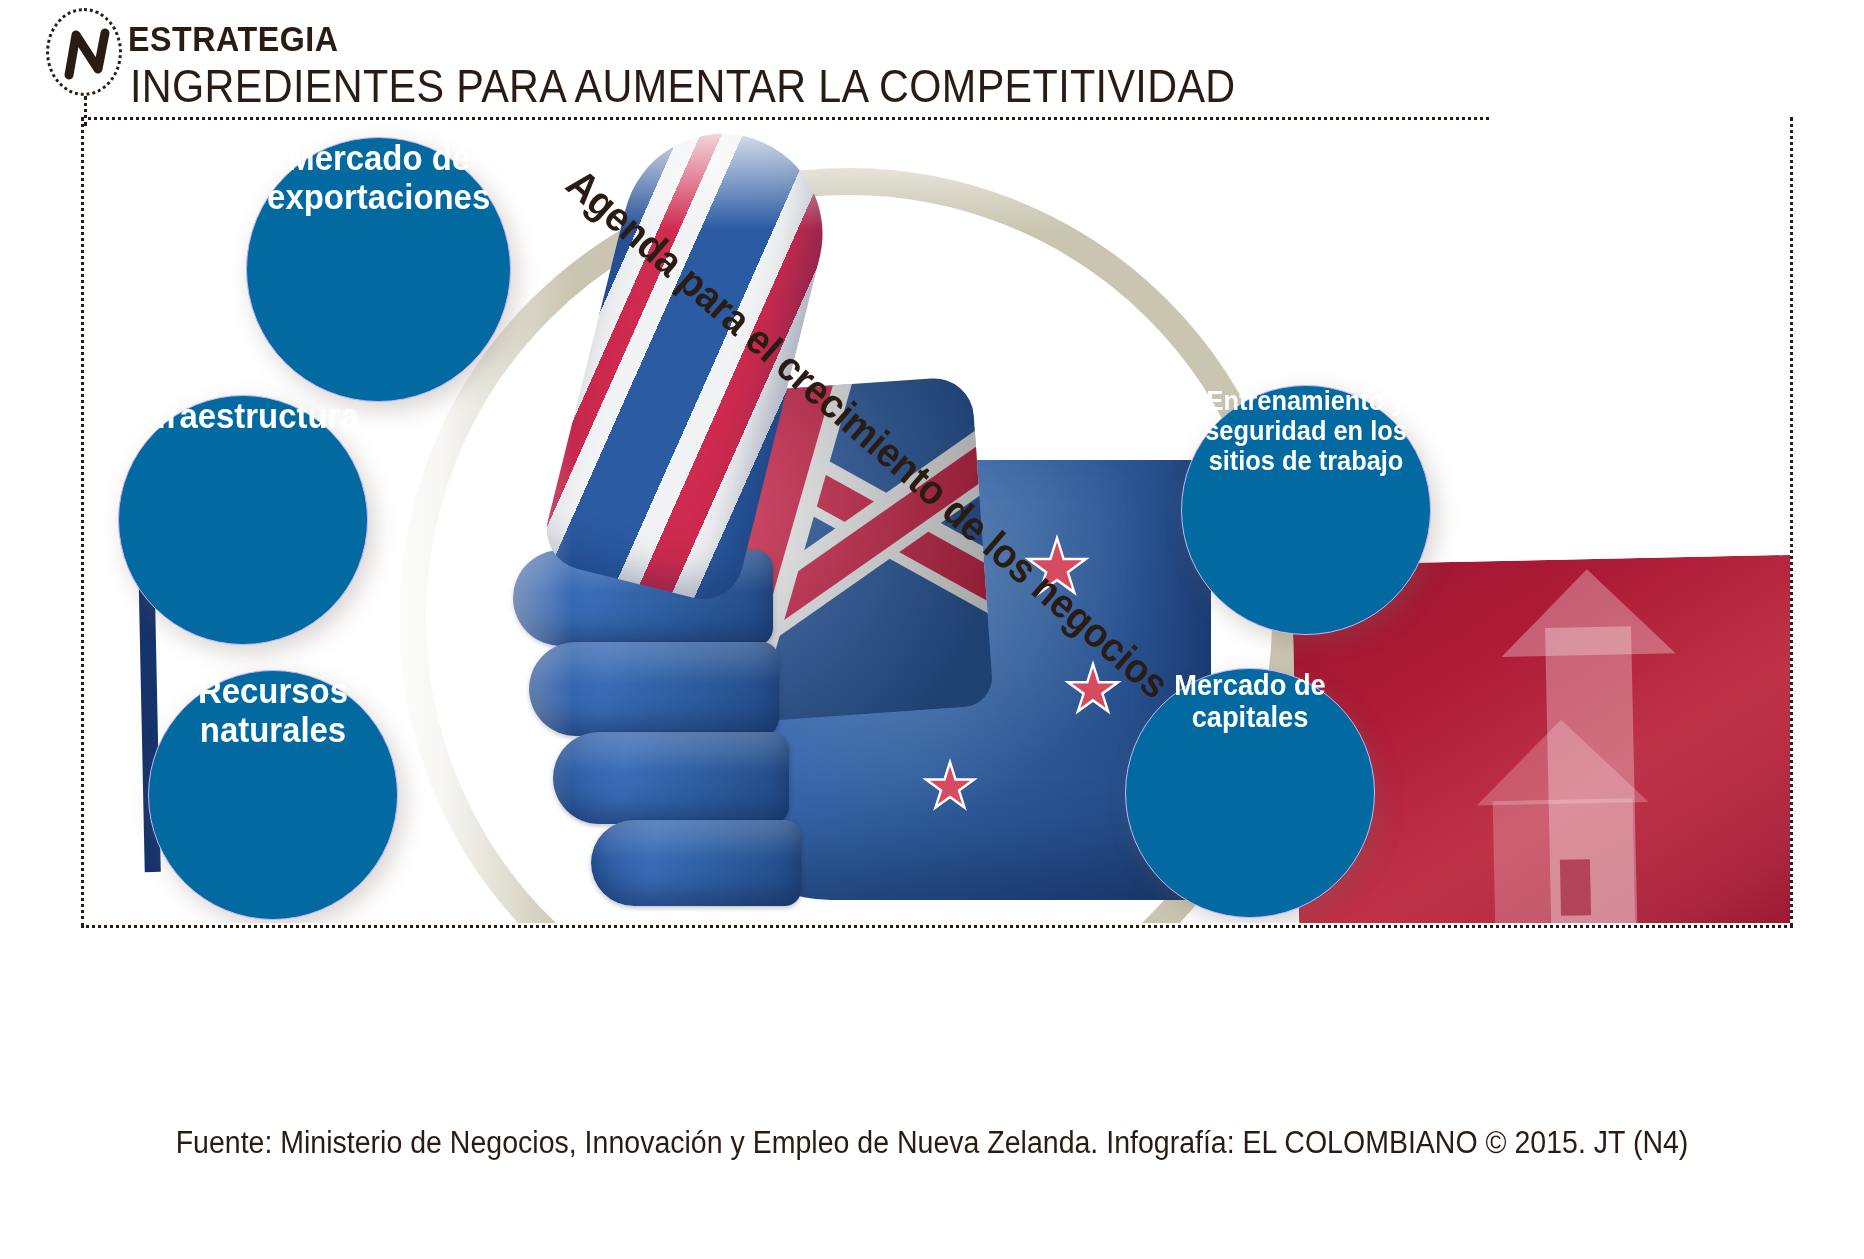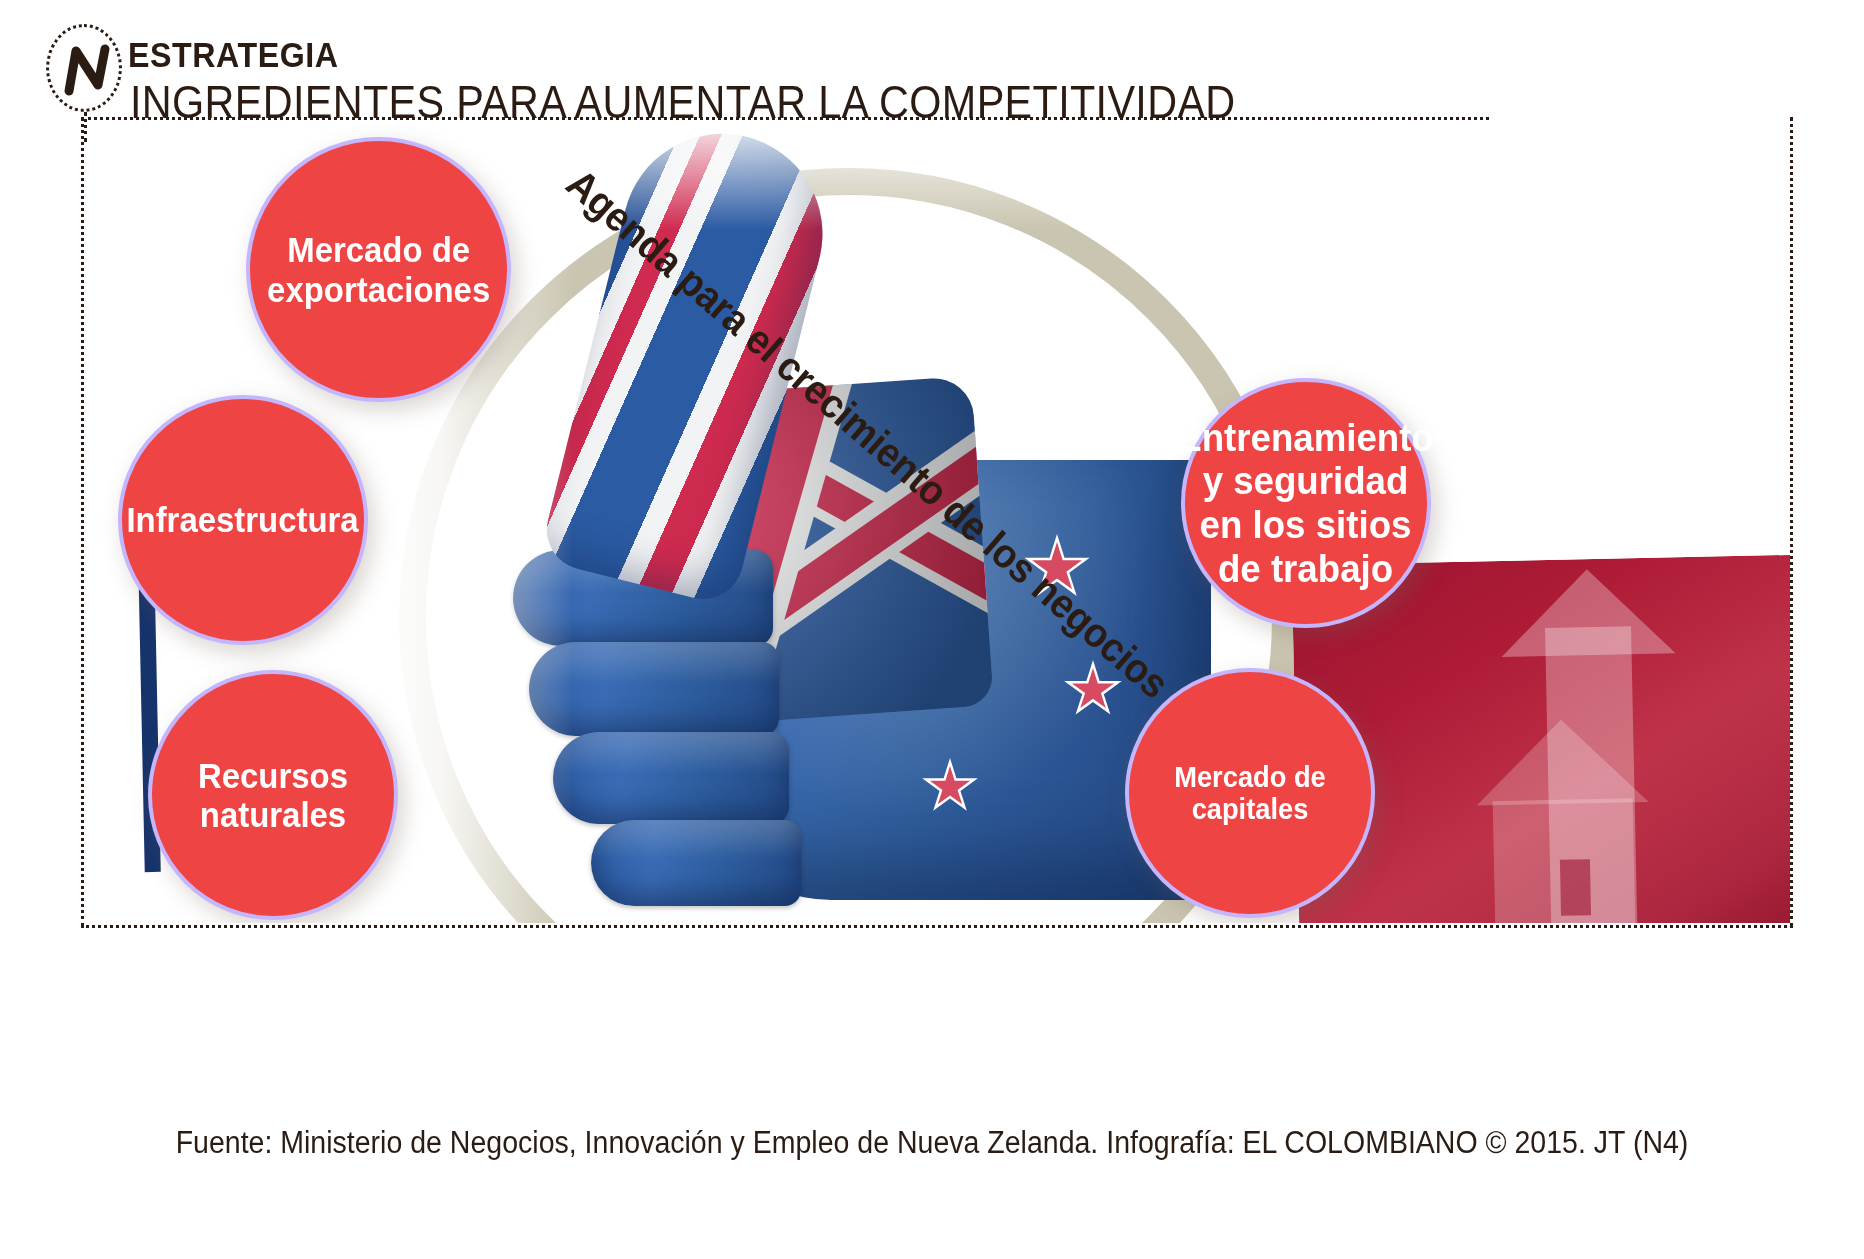--- a/index.html
+++ b/index.html
@@ -11,21 +11,21 @@
     width: 1864px;
     height: 1259px;
     font-family: "Liberation Sans", sans-serif;
     overflow: hidden;
     position: relative;
   }
 
   
   #header {
     position: absolute;
-    left: 0; top: 16px;
+    left: 0; top: 0;
     width: 1864px;
     height: 128px;
   }
   #logo-badge {
     position: absolute;
     left: 46px; top: 8px;
     width: 76px; height: 88px;
     border: 3px dotted #2b1c13;
     border-radius: 50%;
     box-sizing: border-box;
@@ -272,25 +272,24 @@
     color: #2b1c13;
     letter-spacing: -0.4px;
     white-space: nowrap;
     transform: rotate(41deg) scaleX(0.93);
   }
 
   
   .bubble {
     position: absolute;
     border-radius: 50%;
-    background: #ef4444;
-    border: 4px solid #c4b5fd;
+    background: #0369a1;
+    border: 1px solid #c4b5fd;
     box-sizing: border-box;
     display: flex;
-    align-items: center;
     justify-content: center;
     text-align: center;
     color: #ffffff;
     font-weight: bold;
     font-family: "Liberation Sans Narrow", "Liberation Sans", sans-serif;
     line-height: 1.12;
     box-shadow: 6px 8px 22px rgba(120,100,90,0.28);
     padding: 0 14px;
   }
   .bubble span {
@@ -308,22 +307,22 @@
   }
   #bubble-recursos-naturales {
     left: 65px; top: 550px; width: 250px; height: 250px;
     font-size: 35px;
   }
   #bubble-innovacion {
     left: 955px; top: 25px; width: 233px; height: 233px;
     font-size: 34px;
   }
   #bubble-entrenamiento {
-    left: 1098px; top: 258px; width: 250px; height: 250px;
-    font-size: 39px;
+    left: 1098px; top: 265px; width: 250px; height: 250px;
+    font-size: 27px;
   }
   #bubble-mercado-capitales {
     left: 1042px; top: 548px; width: 250px; height: 250px;
     font-size: 29px;
   }
 
   
   #source-line {
     position: absolute;
     left: 0; top: 1125px;

